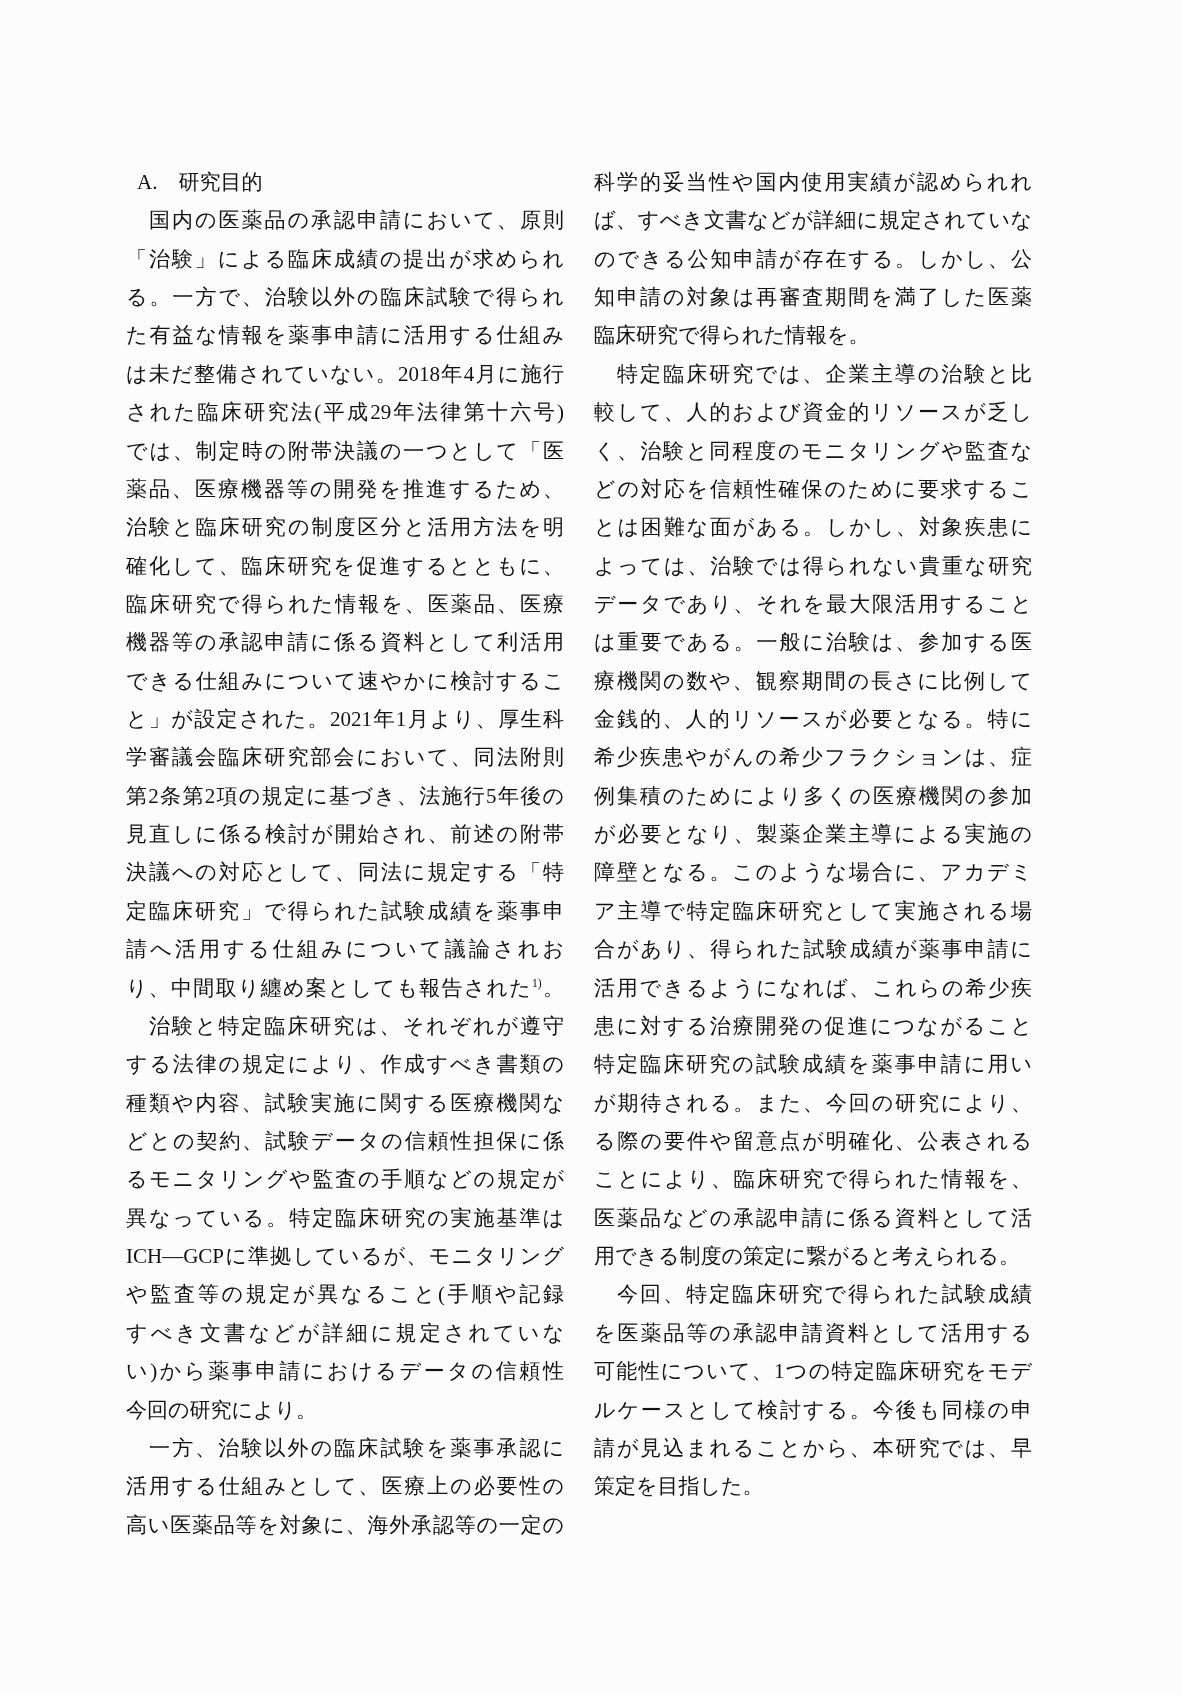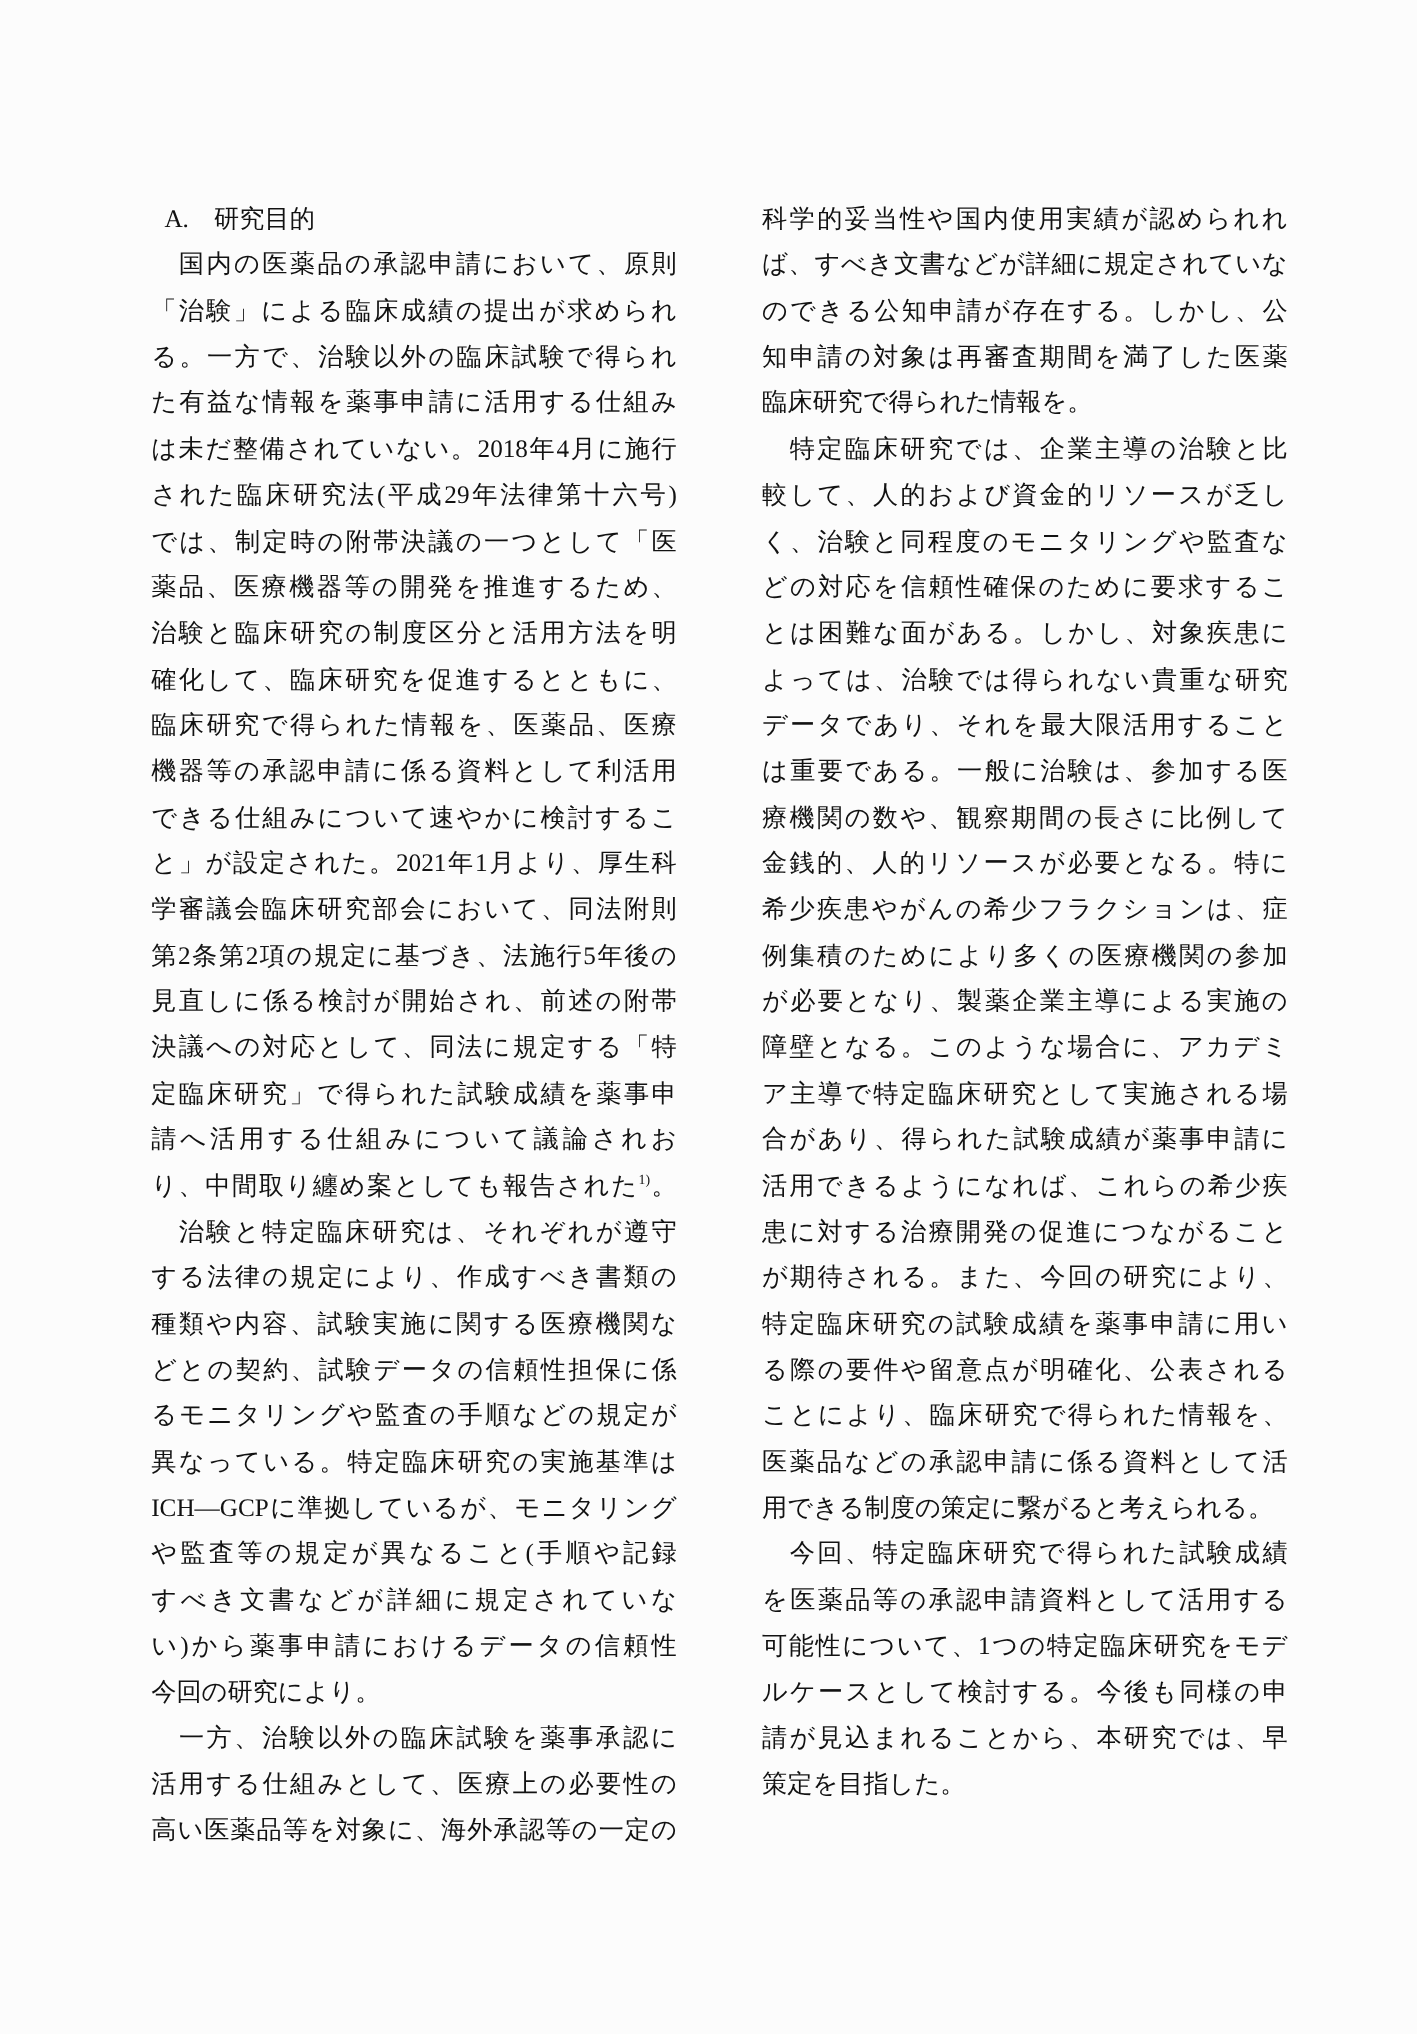--- a/index.html
+++ b/index.html
@@ -19,21 +19,21 @@
     position: absolute;
     inset: 0;
   }
   .col {
     position: absolute;
     top: 142px;
     width: 438px;
     margin-top: 21px;
   }
   .col-left  { left: 126px; }
-  .col-right { left: 635px; }
+  .col-right { left: 594px; }
   .line {
     height: 38.37px;
     line-height: 38.37px;
     font-size: 21px;
     text-align: justify;
     text-align-last: justify;
     overflow: hidden;
     white-space: pre;
   }
   .line.para-end,
@@ -114,22 +114,22 @@
         <div class="line">療機関の数や、観察期間の長さに比例して</div>
         <div class="line">金銭的、人的リソースが必要となる。特に</div>
         <div class="line">希少疾患やがんの希少フラクションは、症</div>
         <div class="line">例集積のためにより多くの医療機関の参加</div>
         <div class="line">が必要となり、製薬企業主導による実施の</div>
         <div class="line">障壁となる。このような場合に、アカデミ</div>
         <div class="line">ア主導で特定臨床研究として実施される場</div>
         <div class="line">合があり、得られた試験成績が薬事申請に</div>
         <div class="line">活用できるようになれば、これらの希少疾</div>
         <div class="line">患に対する治療開発の促進につながること</div>
+        <div class="line">特定臨床研究の試験成績を薬事申請に用い</div>
         <div class="line">が期待される。また、今回の研究により、</div>
-        <div class="line">特定臨床研究の試験成績を薬事申請に用い</div>
         <div class="line">る際の要件や留意点が明確化、公表される</div>
         <div class="line">ことにより、臨床研究で得られた情報を、</div>
         <div class="line">医薬品などの承認申請に係る資料として活</div>
         <div class="line para-end">用できる制度の策定に繋がると考えられる。</div>
         <div class="line">　今回、特定臨床研究で得られた試験成績</div>
         <div class="line">を医薬品等の承認申請資料として活用する</div>
         <div class="line">可能性について、1つの特定臨床研究をモデ</div>
         <div class="line">ルケースとして検討する。今後も同様の申</div>
         <div class="line">請が見込まれることから、本研究では、早</div>
         <div class="line para-end">策定を目指した。</div>

